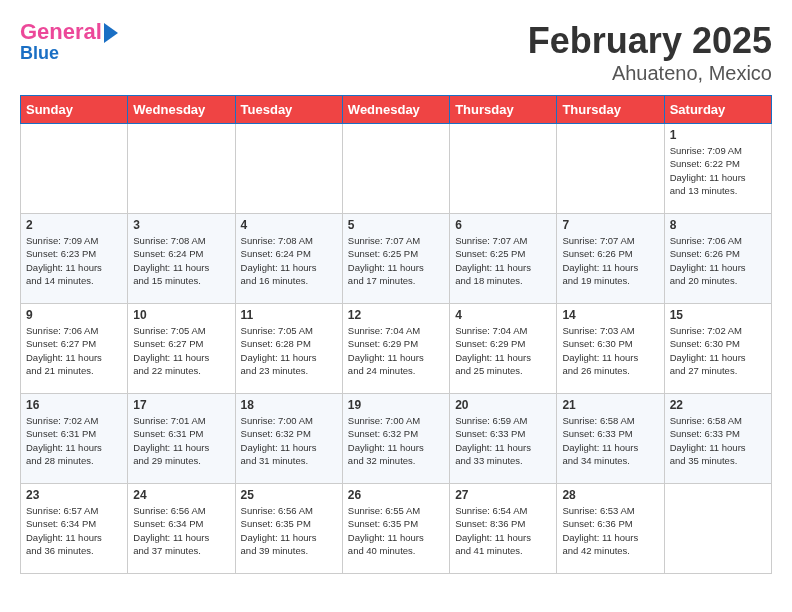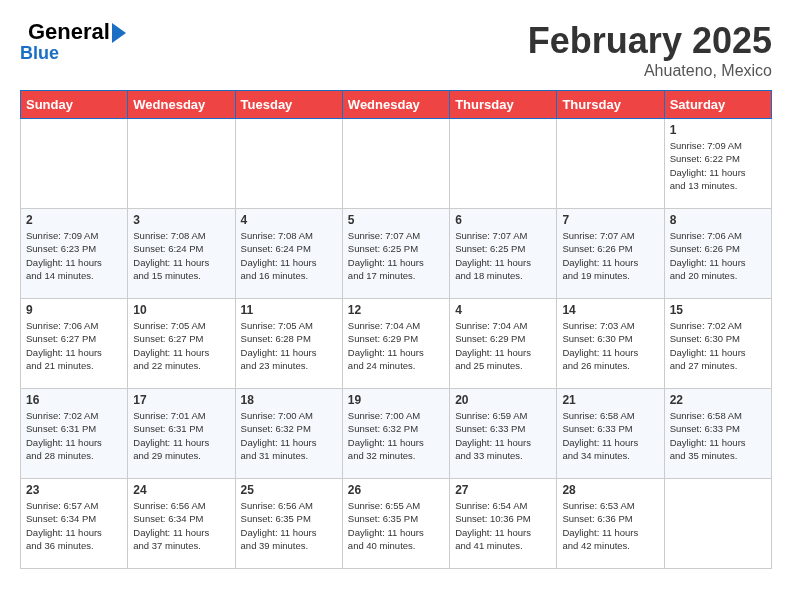--- a/index.html
+++ b/index.html
@@ -20,42 +20,41 @@
       display: flex;
       align-items: center;
     }
     .logo-text {
       font-size: 22px;
       font-weight: bold;
       color: #333;
       line-height: 1.1;
     }
     .logo-text span {
-      color: #000000;
-      margin-left: 8px;
+      color: #ec4899;
     }
     .logo-arrow {
       width: 0;
       height: 0;
       border-left: 14px solid #1a6fc4;
       border-top: 10px solid transparent;
       border-bottom: 10px solid transparent;
       margin-left: 2px;
       margin-top: 2px;
     }
     .title-block {
       text-align: right;
     }
     .title-block h1 {
       font-size: 36px;
       font-weight: bold;
       color: #333;
     }
     .title-block h2 {
-      font-size: 16px;
+      font-size: 20px;
       color: #555;
       font-weight: normal;
     }
     .calendar {
       width: 100%;
       border-collapse: collapse;
       border: 1px solid #ccc;
     }
     .calendar th {
       background: #ef4444;
@@ -320,21 +319,21 @@
         <td>
           <div class="day-num">26</div>
           <div class="day-info" style="white-space: pre-line;">Sunrise: 6:55 AM
 Sunset: 6:35 PM
 Daylight: 11 hours
 and 40 minutes.</div>
         </td>
         <td>
           <div class="day-num">27</div>
           <div class="day-info" style="white-space: pre-line;">Sunrise: 6:54 AM
-Sunset: 10:36 PM
+Sunset: 8:36 PM
 Daylight: 11 hours
 and 41 minutes.</div>
         </td>
         <td>
           <div class="day-num">28</div>
           <div class="day-info" style="white-space: pre-line;">Sunrise: 6:53 AM
 Sunset: 6:36 PM
 Daylight: 11 hours
 and 42 minutes.</div>
         </td>

